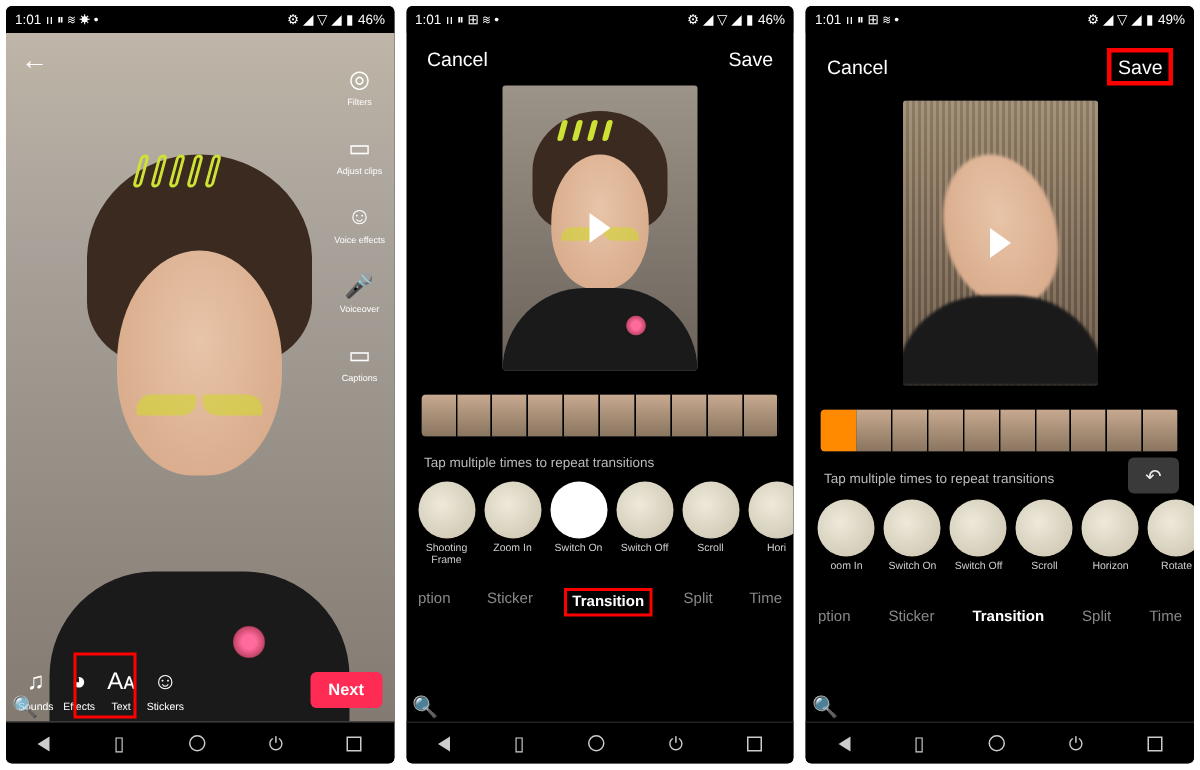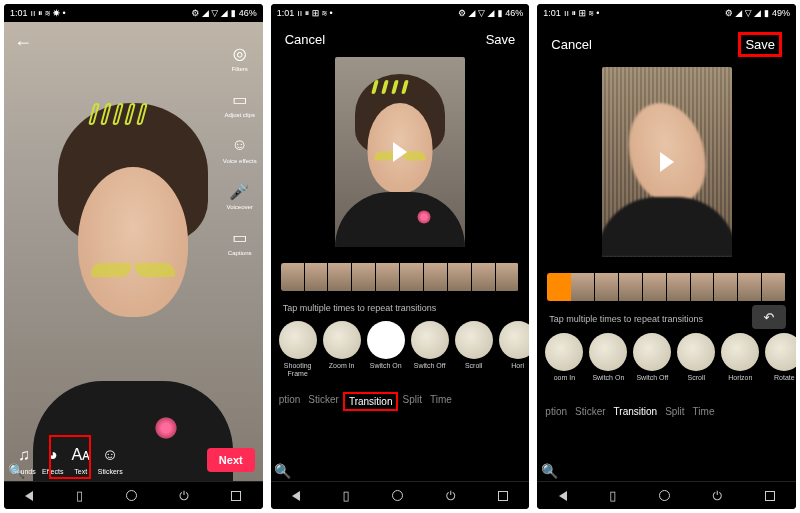--- a/index.html
+++ b/index.html
@@ -127,24 +127,24 @@
   }
   .trans-item { display: flex; flex-direction: column; align-items: center; gap: 3px; width: 44px; }
   .trans-circle {
     width: 38px; height: 38px; border-radius: 50%;
     background: radial-gradient(circle at 40% 40%, #eee9da, #c8c1ac);
     flex-shrink: 0;
   }
   .trans-circle.white { background: #fff; }
   .trans-label { font-size: 7px; color: #ccc; text-align: center; line-height: 1.1; height: 16px; }
   .tabs-row {
-    display: flex; justify-content: flex-start; padding: 10px 4px 8px; font-size: 10px; color: #888;
+    display: flex; justify-content: space-between; padding: 10px 4px 8px; font-size: 10px; color: #888;
   }
   .tab { padding: 2px 4px; }
-  .tab.active { color: #fff; font-weight: 400; }
+  .tab.active { color: #fff; font-weight: 700; }
   .save-box {
     border: 3px solid #ff0000; padding: 2px 4px;
   }
   .nav-bar {
     height: 28px; background: #000; display: flex; align-items: center; justify-content: space-around;
     color: #ccc; font-size: 13px; border-top: 1px solid #222;
   }
   .tri { width:0;height:0;border-top:5px solid transparent;border-bottom:5px solid transparent;border-right:8px solid #ccc; }
   .circ { width:11px;height:11px;border:1.5px solid #ccc;border-radius:50%; }
   .sq { width:10px;height:10px;border:1.5px solid #ccc; }

